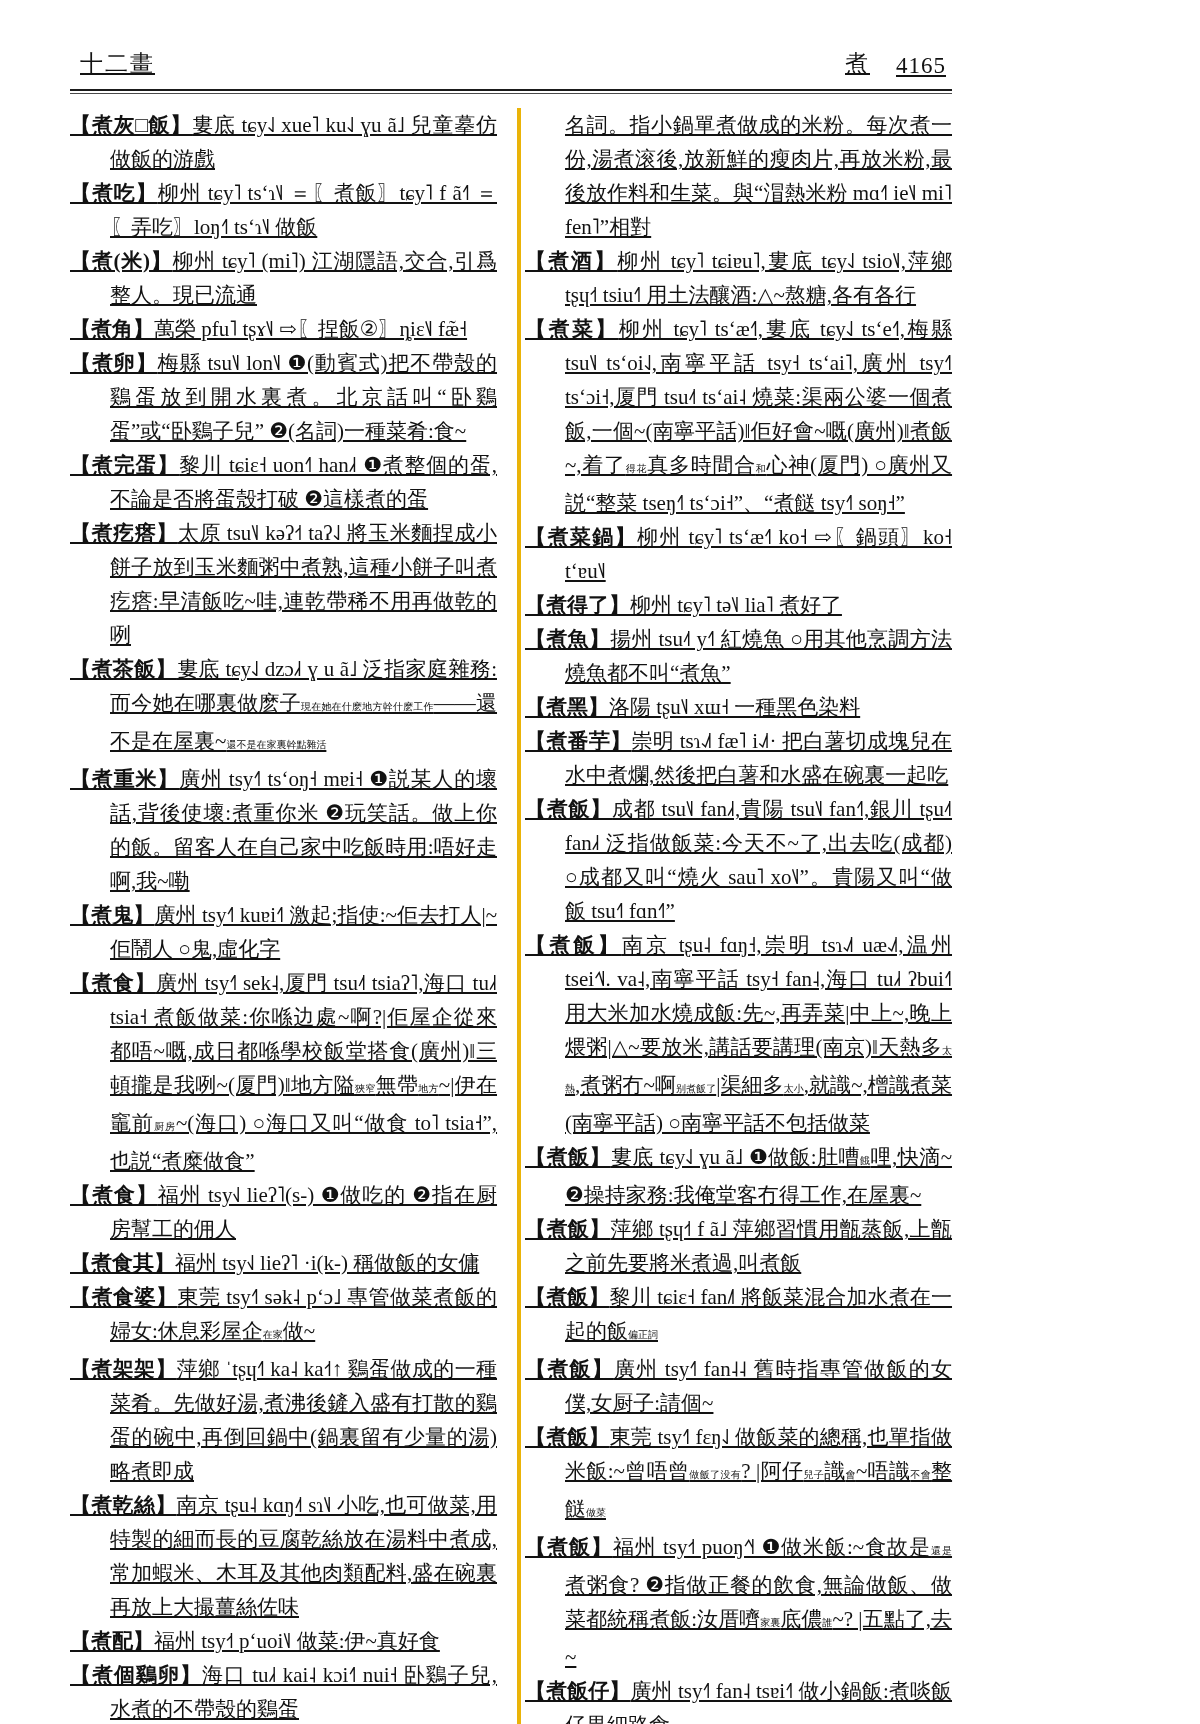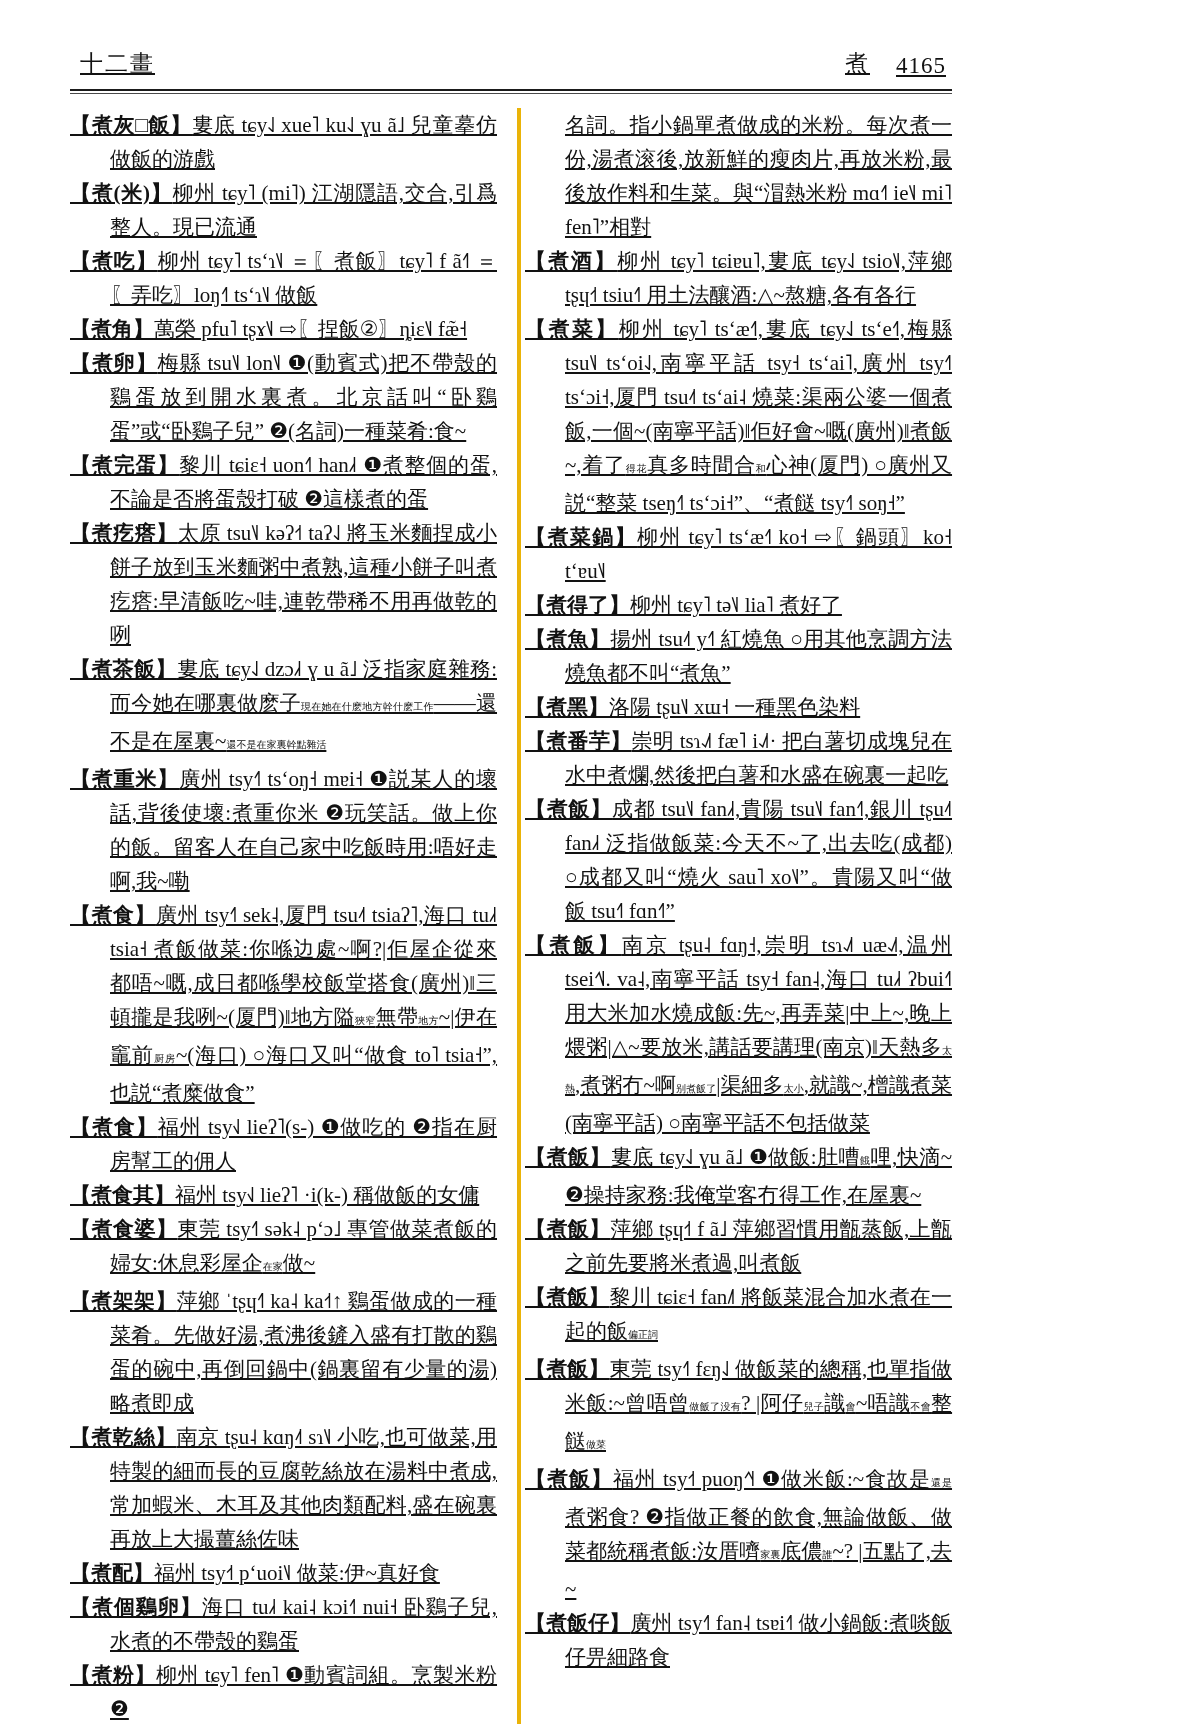--- a/index.html
+++ b/index.html
@@ -33,28 +33,29 @@
     <span class="hdr-left">十二畫</span>
     <span class="hdr-right">
       <span>煮</span>
       <span class="hdr-page">4165</span>
     </span>
   </div>
   <div class="rule"></div>
   <div class="cols">
     <div class="col left" id="col-left">
         <div class="entry"><span class="head">【煮灰□飯】</span><span class="nm">婁底 tɕy˨˩ xue˥ ku˨˩ ɣu ã˩ 兒童摹仿做飯的游戲</span></div>
+        <div class="entry"><span class="head">【煮吃】</span><span class="nm">柳州 tɕy˥ tsʻɿ˥˩ ＝〖煮飯〗tɕy˥ f ã˧˥ ＝〖弄吃〗loŋ˧˥ tsʻɿ˥˩ 做飯</span></div>
         <div class="entry"><span class="head">【煮(米)】</span><span class="nm">柳州 tɕy˥ (mi˥) 江湖隱語,交合,引爲整人。現已流通</span></div>
-        <div class="entry"><span class="head">【煮吃】</span><span class="nm">柳州 tɕy˥ tsʻɿ˥˩ ＝〖煮飯〗tɕy˥ f ã˧˥ ＝〖弄吃〗loŋ˧˥ tsʻɿ˥˩ 做飯</span></div>
         <div class="entry"><span class="head">【煮角】</span><span class="nm">萬榮 pfu˥ tʂɤ˥˩ ⇨〖捏飯②〗ȵiɛ˥˩ fæ̃˧</span></div>
         <div class="entry"><span class="head">【煮卵】</span><span class="nm">梅縣 tsu˥˩ lon˥˩ ❶(動賓式)把不帶殼的鷄蛋放到開水裏煮。北京話叫“卧鷄蛋”或“卧鷄子兒” ❷(名詞)一種菜肴:食~</span></div>
         <div class="entry"><span class="head">【煮完蛋】</span><span class="nm">黎川 tɕiɛ˧ uon˧˥ han˩˧ ❶煮整個的蛋,不論是否將蛋殼打破 ❷這樣煮的蛋</span></div>
         <div class="entry"><span class="head">【煮疙瘩】</span><span class="nm">太原 tsu˥˩ kəʔ˧˦ taʔ˨˩ 將玉米麵捏成小餅子放到玉米麵粥中煮熟,這種小餅子叫煮疙瘩:早清飯吃~哇,連乾帶稀不用再做乾的咧</span></div>
         <div class="entry"><span class="head">【煮茶飯】</span><span class="nm">婁底 tɕy˨˩ dzɔ˩˧ ɣ u ã˩ 泛指家庭雜務:而今她在哪裏做麽子</span><span class="sm">現在她在什麽地方幹什麽工作</span><span class="nm">——還不是在屋裏~</span><span class="sm">還不是在家裏幹點雜活</span></div>
         <div class="entry"><span class="head">【煮重米】</span><span class="nm">廣州 tsy˧˥ tsʻoŋ˧ mɐi˧ ❶説某人的壞話,背後使壞:煮重你米 ❷玩笑話。做上你的飯。留客人在自己家中吃飯時用:唔好走啊,我~嘞</span></div>
+        <div class="entry"><span class="head">【煮鬼】</span><span class="nm">廣州 tsy˧˥ kuɐi˧˥ 激起;指使:~佢去打人|~佢鬧人 ○鬼,虛化字</span></div>
         <div class="entry"><span class="head">【煮食】</span><span class="nm">廣州 tsy˧˥ sek˨,厦門 tsu˨˦ tsiaʔ˥,海口 tu˩˧ tsia˧ 煮飯做菜:你喺边處~啊?|佢屋企從來都唔~嘅,成日都喺學校飯堂搭食(廣州)‖三頓攏是我咧~(厦門)‖地方隘</span><span class="sm">狹窄</span><span class="nm">無帶</span><span class="sm">地方</span><span class="nm">~|伊在竈前</span><span class="sm">厨房</span><span class="nm">~(海口) ○海口又叫“做食 to˥ tsia˧”,也説“煮糜做食”</span></div>
         <div class="entry"><span class="head">【煮食】</span><span class="nm">福州 tsy˧˩ lieʔ˥(s-) ❶做吃的 ❷指在厨房幫工的佣人</span></div>
         <div class="entry"><span class="head">【煮食其】</span><span class="nm">福州 tsy˧˩ lieʔ˥ ·i(k-) 稱做飯的女傭</span></div>
         <div class="entry"><span class="head">【煮食婆】</span><span class="nm">東莞 tsy˧˥ sək˨ pʻɔ˩ 專管做菜煮飯的婦女:休息彩屋企</span><span class="sm">在家</span><span class="nm">做~</span></div>
         <div class="entry"><span class="head">【煮架架】</span><span class="nm">萍鄉 ˈtʂɥ˧˥ ka˨ ka˧˦↑ 鷄蛋做成的一種菜肴。先做好湯,煮沸後鏟入盛有打散的鷄蛋的碗中,再倒回鍋中(鍋裏留有少量的湯)略煮即成</span></div>
         <div class="entry"><span class="head">【煮乾絲】</span><span class="nm">南京 tʂu˨ kɑŋ˨˦ sɿ˥˩ 小吃,也可做菜,用特製的細而長的豆腐乾絲放在湯料中煮成,常加蝦米、木耳及其他肉類配料,盛在碗裏再放上大撮薑絲佐味</span></div>
         <div class="entry"><span class="head">【煮配】</span><span class="nm">福州 tsy˧˦ pʻuoi˥˩ 做菜:伊~真好食</span></div>
         <div class="entry"><span class="head">【煮個鷄卵】</span><span class="nm">海口 tu˩˧ kai˨ kɔi˧˥ nui˧ 卧鷄子兒,水煮的不帶殼的鷄蛋</span></div>
         <div class="entry"><span class="head">【煮粉】</span><span class="nm">柳州 tɕy˥ fen˥ ❶動賓詞組。烹製米粉 ❷</span></div>
       </div>
@@ -65,18 +66,19 @@
         <div class="entry"><span class="head">【煮菜鍋】</span><span class="nm">柳州 tɕy˥ tsʻæ˧˥ ko˧ ⇨〖鍋頭〗ko˧ tʻɐu˥˩</span></div>
         <div class="entry"><span class="head">【煮得了】</span><span class="nm">柳州 tɕy˥ tə˥˩ lia˥ 煮好了</span></div>
         <div class="entry"><span class="head">【煮魚】</span><span class="nm">揚州 tsu˨˦ y˧˥ 紅燒魚 ○用其他烹調方法燒魚都不叫“煮魚”</span></div>
         <div class="entry"><span class="head">【煮黑】</span><span class="nm">洛陽 tʂu˥˩ xɯ˧ 一種黑色染料</span></div>
         <div class="entry"><span class="head">【煮番芋】</span><span class="nm">崇明 tsɿ˨˩˦ fæ˥ i˨˩˦· 把白薯切成塊兒在水中煮爛,然後把白薯和水盛在碗裏一起吃</span></div>
         <div class="entry"><span class="head">【煮飯】</span><span class="nm">成都 tsu˥˩ fan˩˧,貴陽 tsu˥˩ fan˧˥,銀川 tʂu˨˦ fan˩˧ 泛指做飯菜:今天不~了,出去吃(成都) ○成都又叫“燒火 sau˥ xo˥˩”。貴陽又叫“做飯 tsu˧˥ fɑn˧˥”</span></div>
         <div class="entry"><span class="head">【煮飯】</span><span class="nm">南京 tʂu˨ fɑŋ˧,崇明 tsɿ˨˩˦ uæ˨˩˦,温州 tsei˧˥˩. va˨,南寧平話 tsy˧ fan˨,海口 tu˩˧ ʔbui˧˥ 用大米加水燒成飯:先~,再弄菜|中上~,晚上煨粥|△~要放米,講話要講理(南京)‖天熱多</span><span class="sm">太熱</span><span class="nm">,煮粥冇~啊</span><span class="sm">别煮飯了</span><span class="nm">|渠細多</span><span class="sm">太小</span><span class="nm">,就識~,橧識煮菜(南寧平話) ○南寧平話不包括做菜</span></div>
         <div class="entry"><span class="head">【煮飯】</span><span class="nm">婁底 tɕy˨˩ ɣu ã˩ ❶做飯:肚嘈</span><span class="sm">餓</span><span class="nm">哩,快滴~ ❷操持家務:我俺堂客冇得工作,在屋裏~</span></div>
         <div class="entry"><span class="head">【煮飯】</span><span class="nm">萍鄉 tʂɥ˧˦ f ã˩ 萍鄉習慣用甑蒸飯,上甑之前先要將米煮過,叫煮飯</span></div>
         <div class="entry"><span class="head">【煮飯】</span><span class="nm">黎川 tɕiɛ˧ fan˩˥ 將飯菜混合加水煮在一起的飯</span><span class="sm">偏正詞</span></div>
+        <div class="entry"><span class="head">【煮飯】</span><span class="nm">廣州 tsy˧˥ fan˨˨ 舊時指專管做飯的女僕,女厨子:請個~</span></div>
         <div class="entry"><span class="head">【煮飯】</span><span class="nm">東莞 tsy˧˥ fɛŋ˨˩ 做飯菜的總稱,也單指做米飯:~曾唔曾</span><span class="sm">做飯了没有</span><span class="nm">? |阿仔</span><span class="sm">兒子</span><span class="nm">識</span><span class="sm">會</span><span class="nm">~唔識</span><span class="sm">不會</span><span class="nm">整餸</span><span class="sm">做菜</span></div>
         <div class="entry"><span class="head">【煮飯】</span><span class="nm">福州 tsy˧˦ puoŋ˧˥˧ ❶做米飯:~食故是</span><span class="sm">還是</span><span class="nm">煮粥食? ❷指做正餐的飲食,無論做飯、做菜都統稱煮飯:汝厝嚌</span><span class="sm">家裏</span><span class="nm">底儂</span><span class="sm">誰</span><span class="nm">~? |五點了,去~</span></div>
         <div class="entry"><span class="head">【煮飯仔】</span><span class="nm">廣州 tsy˧˥ fan˨ tsɐi˧˥ 做小鍋飯:煮啖飯仔畀細路食</span></div>
       </div>
   </div>
 </div>
 
 </body></html>

